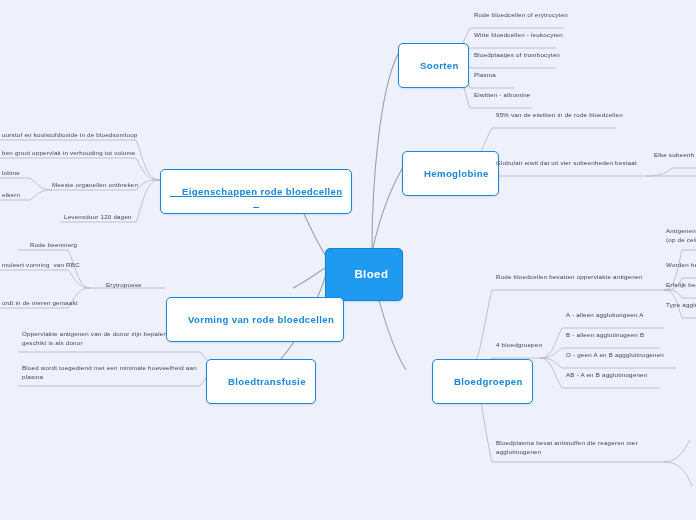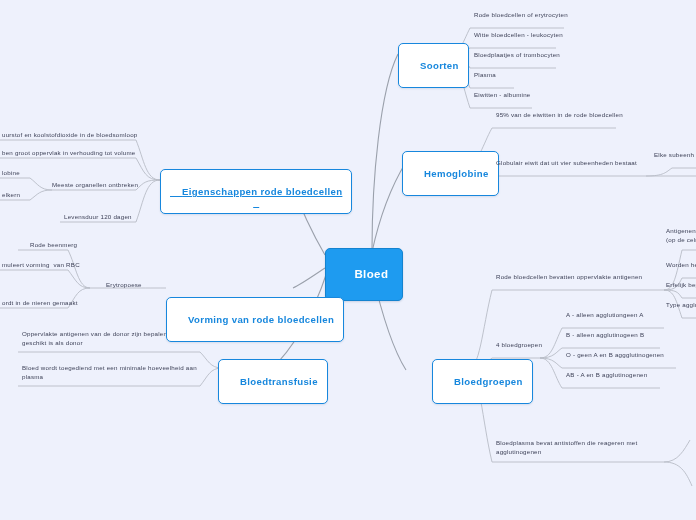--- a/index.html
+++ b/index.html
@@ -207,21 +207,21 @@
 (op de celm</div>
   <div class="node leaf" style="left:664px; top:260px;">Worden he</div>
   <div class="node leaf" style="left:664px; top:280px;">Erfelijk bep</div>
   <div class="node leaf" style="left:664px; top:300px;">Type agglut</div>
 
   <div class="node leaf" style="left:564px; top:310px;">A - alleen agglutiongeen A</div>
   <div class="node leaf" style="left:564px; top:330px;">B - alleen agglutinogeen B</div>
   <div class="node leaf" style="left:564px; top:350px;">O - geen A en B aggglutinogenen</div>
   <div class="node leaf" style="left:564px; top:370px;">AB - A en B agglutinogenen</div>
 
-  <div class="node branch" style="left:218px; top:359px;">
+  <div class="node branch" style="left:206px; top:359px;">
     <span>Bloedtransfusie</span>
   </div>
   <div class="node leaf two-line" style="left:20px; top:329px;">Oppervlakte antigenen van de donor zijn bepalend of deze
 geschikt is als donor</div>
   <div class="node leaf two-line" style="left:20px; top:363px;">Bloed wordt toegediend met een minimale hoeveelheid aan
 plasma</div>
 
   <div class="node branch" style="left:166px; top:277px;margin-top:20px;">
     <span>Vorming van rode bloedcellen</span>
   </div>

